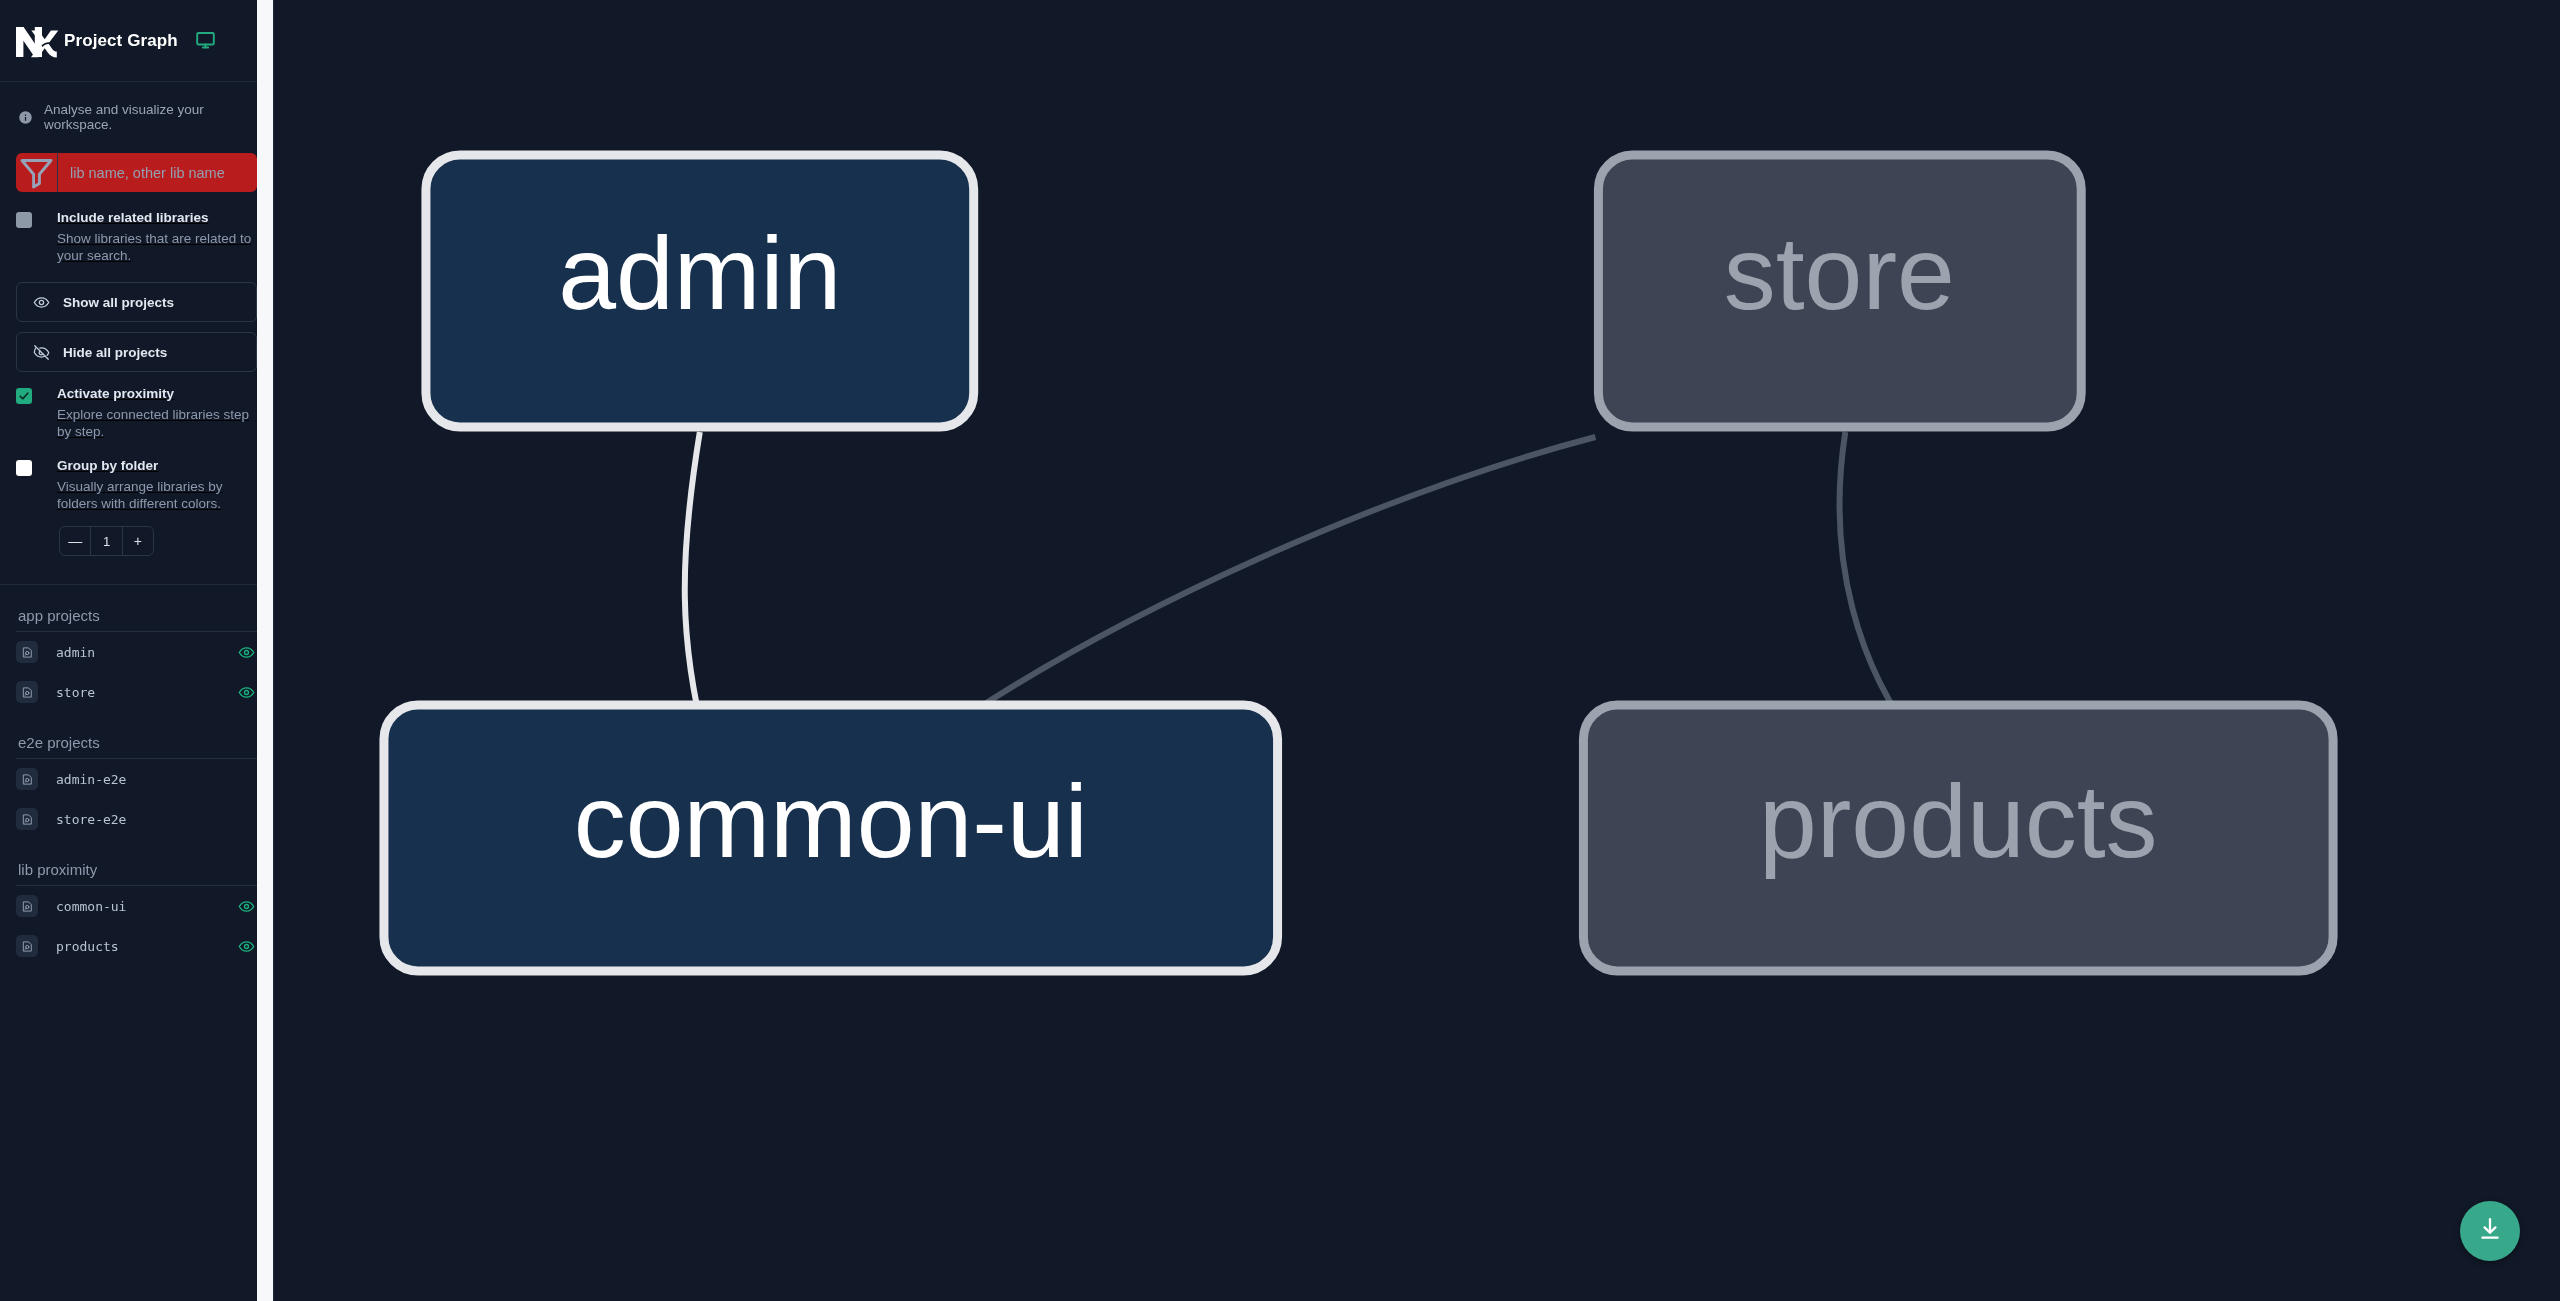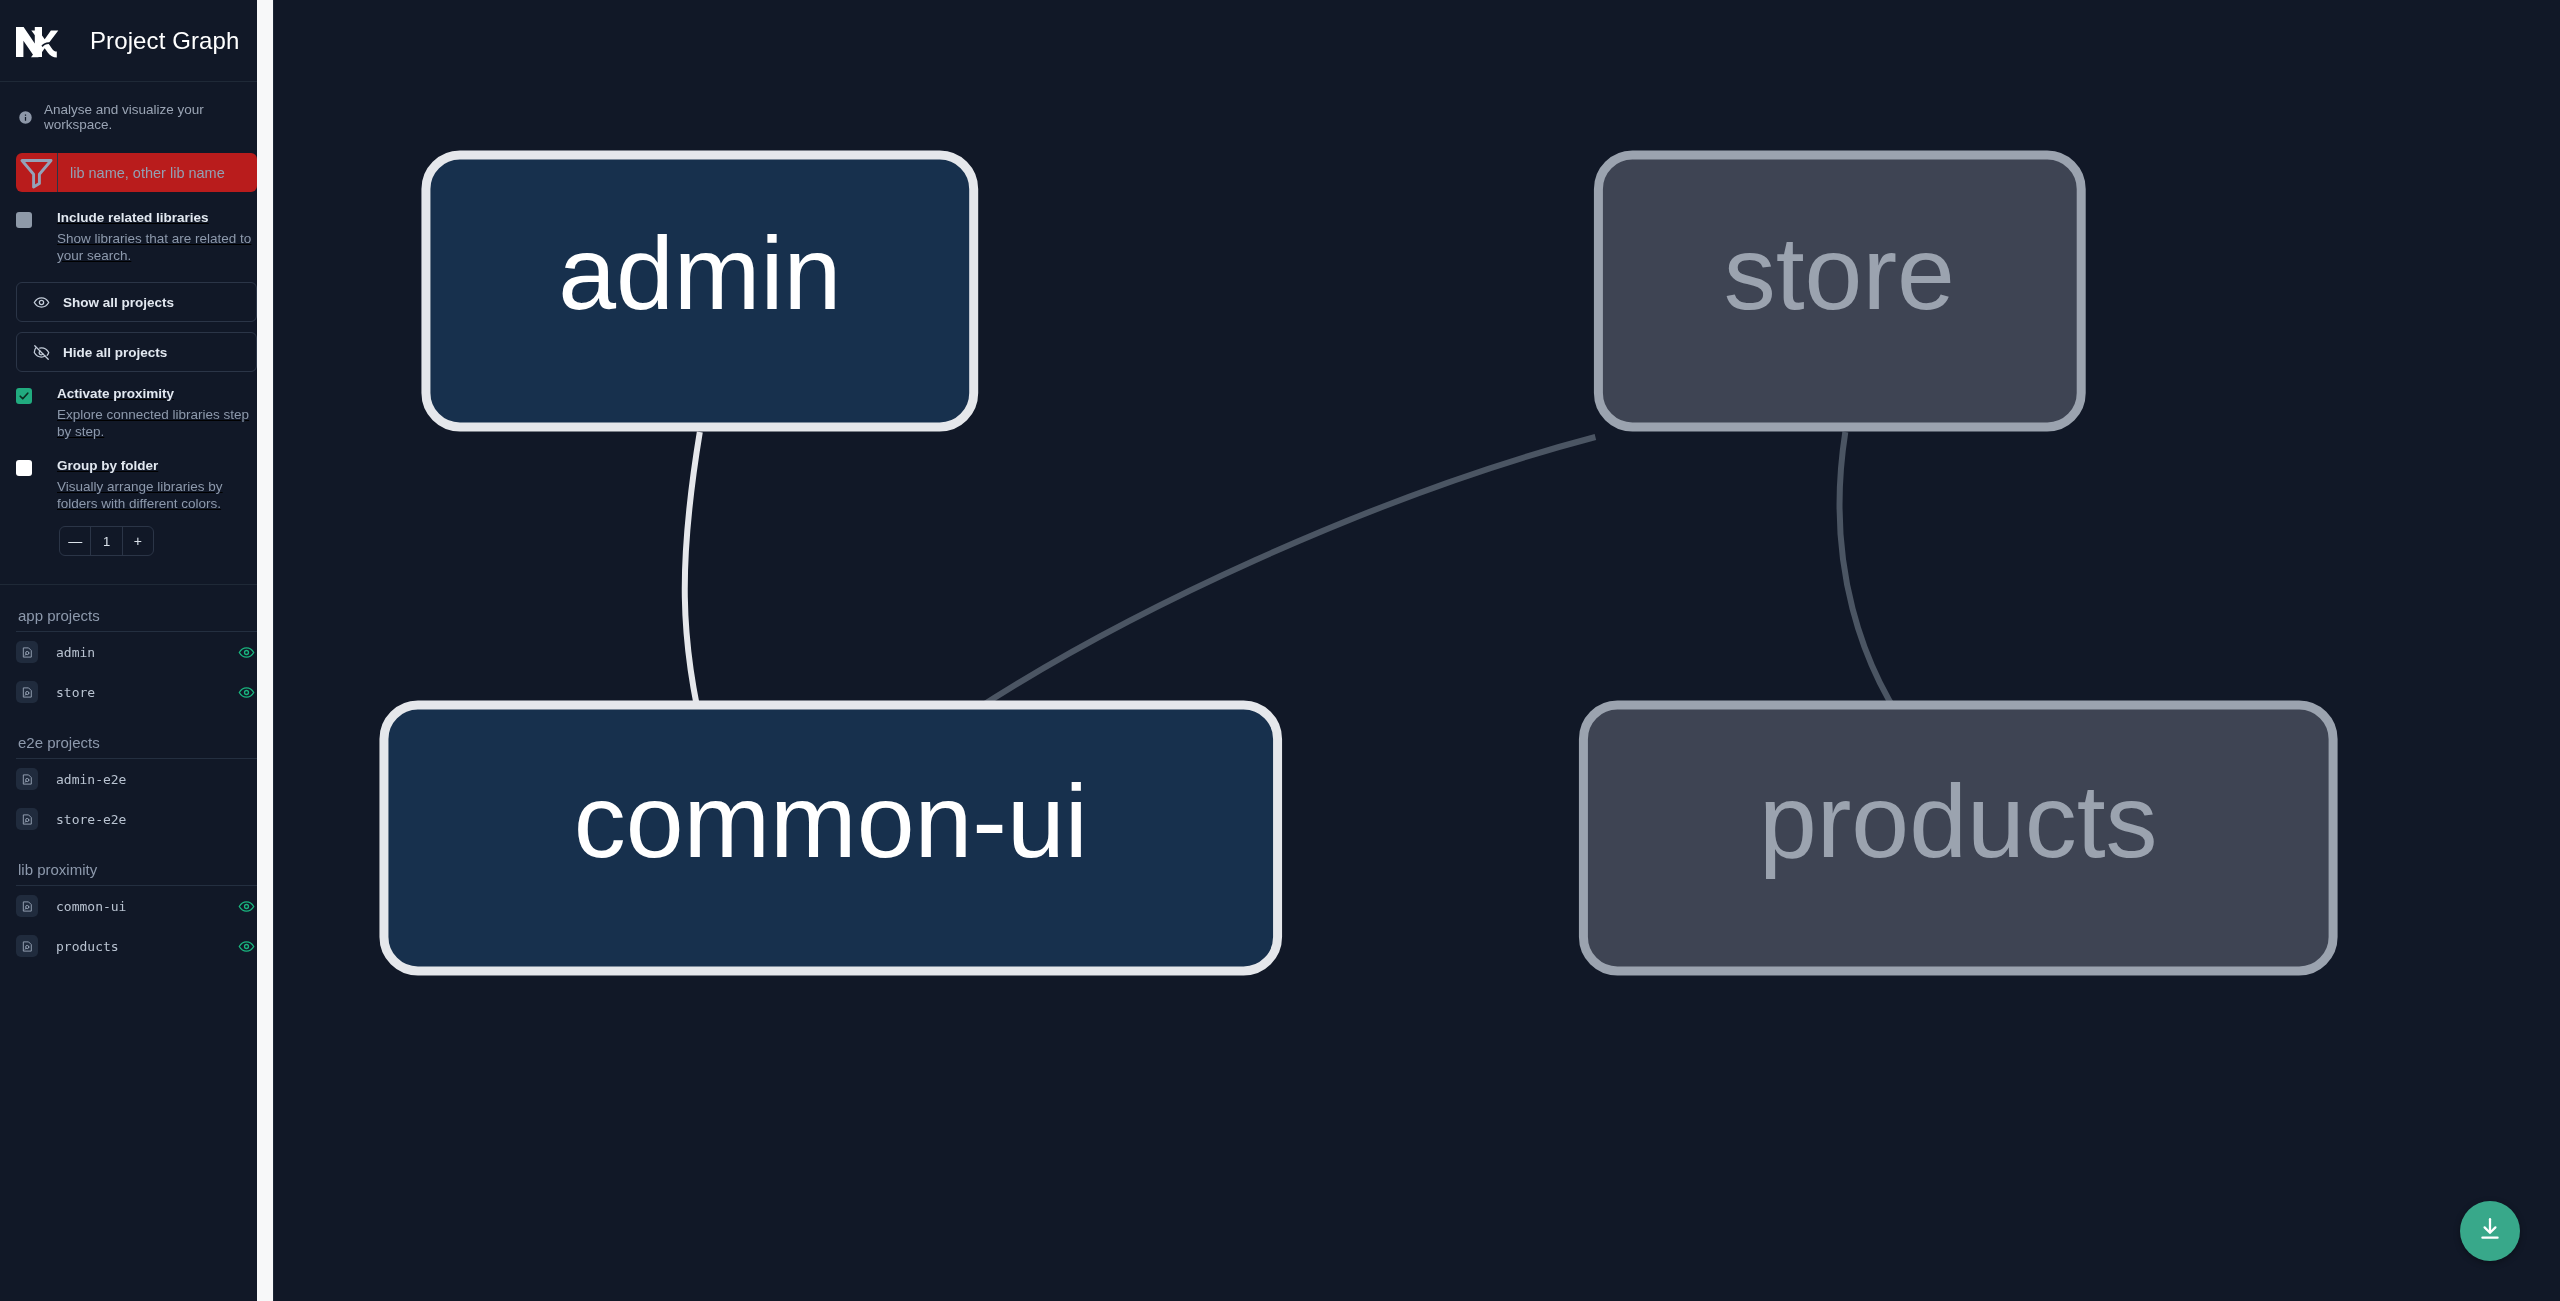--- a/index.html
+++ b/index.html
@@ -22,24 +22,24 @@
   .sb-header {
     height: 82px;
     display: flex; align-items: center;
     padding: 0 20px 0 14px;
     gap: 0;
     border-bottom: 1px solid #1f2937;
   }
   .nx-logo { width: 46px; height: 36px; flex: 0 0 46px; }
   .sb-title {
     color: #ffffff;
-    font-size: 24px;
-    font-weight: 400;
+    font-size: 17px;
+    font-weight: 700;
     letter-spacing: .1px;
-    margin-left: 30px;
+    margin-left: 4px;
     white-space: nowrap;
   }
   .monitor-icon { margin-left: 17px; width: 21px; height: 21px; flex:0 0 21px; color:#21ab7f; }
 
   .sb-tagline {
     display: flex; align-items: center; gap: 11px;
     padding: 20px 16px 14px 18px;
     color: #9aa4b4;
     font-size: 13.5px;
   }

